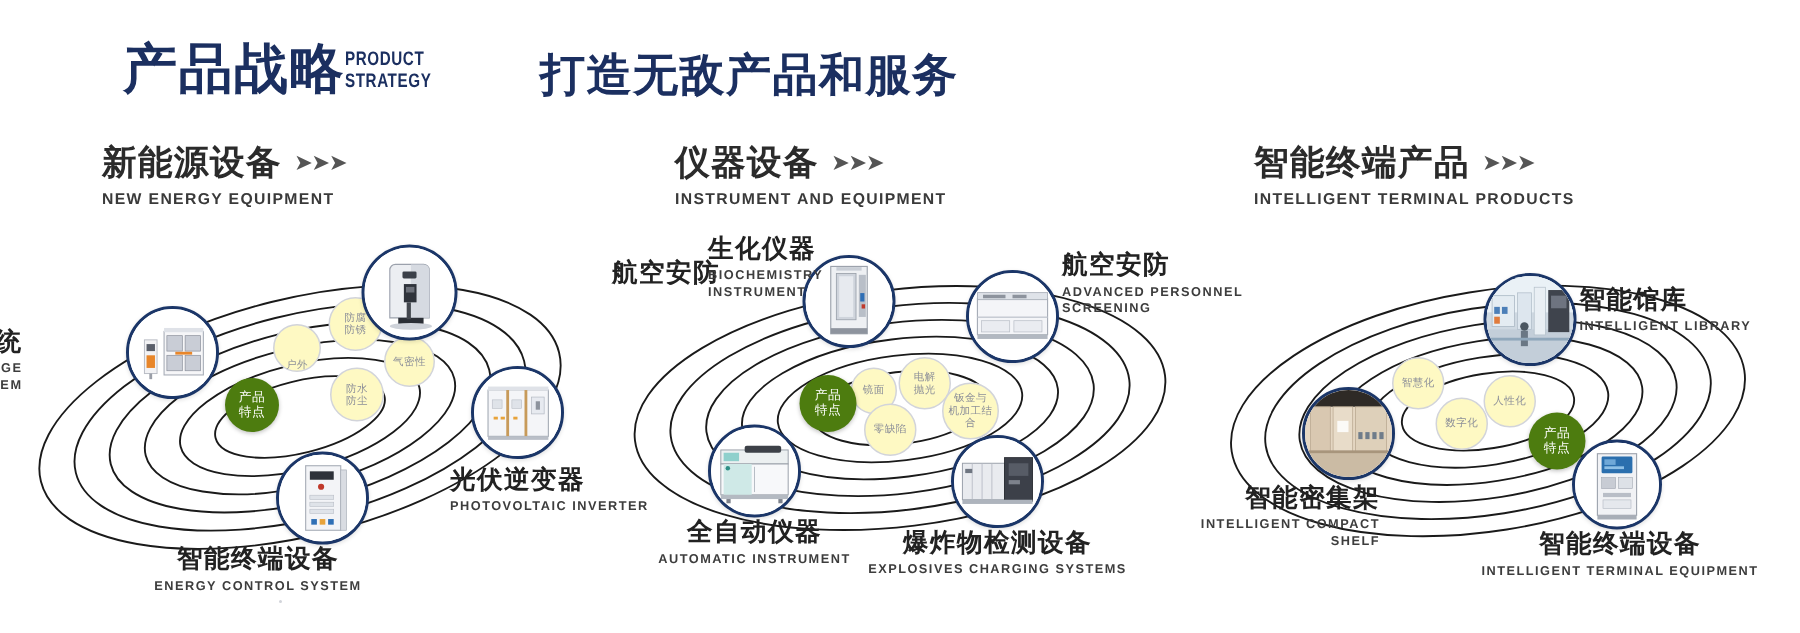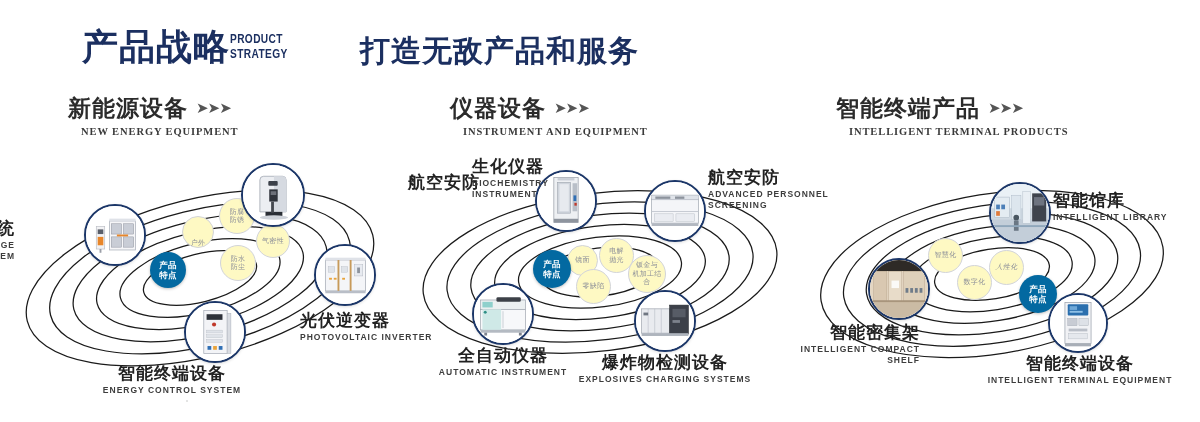--- a/index.html
+++ b/index.html
@@ -43,22 +43,21 @@
     font-family:"DejaVu Sans","Liberation Sans",sans-serif;
   }
   .sec-arrows{
     display:inline-block;margin-left:8px;color:#555;
     font-size:15px;letter-spacing:-1px;vertical-align:3px;
     font-family:"DejaVu Sans",sans-serif;
   }
   .sec-en{
     font-size:10.5px;font-weight:bold;color:#3a3a3a;
     letter-spacing:0.9px;margin-top:4px;white-space:nowrap;
-    font-family:Liberation Serif, serif;
-    margin-left:13px;
+    font-family:Liberation Sans, sans-serif;
   }
 
   
   .group{position:absolute;top:150px;height:250px;width:400px;}
   .group svg{position:absolute;left:0;top:0;}
 
   
   .node{
     position:absolute;border-radius:50%;
     border:2.5px solid #1b3668;background:#ffffff;
@@ -71,21 +70,21 @@
   .tag{
     position:absolute;border-radius:50%;
     border:1px solid #d2d4da;background:#fef9c3;
     display:flex;align-items:center;justify-content:center;
     text-align:center;color:#8c8f99;
     font-size:7px;line-height:8.5px;letter-spacing:.3px;
     box-sizing:border-box;
     font-family:"DejaVu Sans","Liberation Sans",sans-serif;
   }
   .tag.core{
-    background:#0369a1;border:none;color:#ffffff;font-weight:bold;
+    background:#4d7c0f;border:none;color:#ffffff;font-weight:normal;
     font-size:8.5px;line-height:10px;
     box-shadow:0 1px 3px rgba(0,0,0,.25);
   }
 
   
   .lbl{position:absolute;white-space:nowrap;}
   .lbl .cn{
     font-size:17px;font-weight:bold;color:#222;
     letter-spacing:1px;line-height:20px;
     font-family:"DejaVu Sans","Liberation Sans",sans-serif;
@@ -375,21 +374,21 @@
         <ellipse cx="192" cy="124" rx="173" ry="80" transform="rotate(-9 192 124)"></ellipse>
       </g>
     </svg>
 
     <div class="tag" style="left:128px;top:88px;width:35px;height:35px;">
       <span>智慧化</span>
     </div>
     <div class="tag" style="left:157px;top:115px;width:35px;height:35px;">
       <span>数字化</span>
     </div>
-    <div class="tag" style="left:189px;top:100px;width:35px;height:35px;font-style:italic;">
+    <div class="tag" style="left:189px;top:100px;width:35px;height:35px;">
       <span>人性化</span>
     </div>
     <div class="tag core" style="left:219px;top:125px;width:38px;height:38px;">
       <div>
           <div>产品</div>
           <div>特点</div>
         </div>
     </div>
 
     <div class="node" style="left:189px;top:32px;width:62px;height:62px;">

